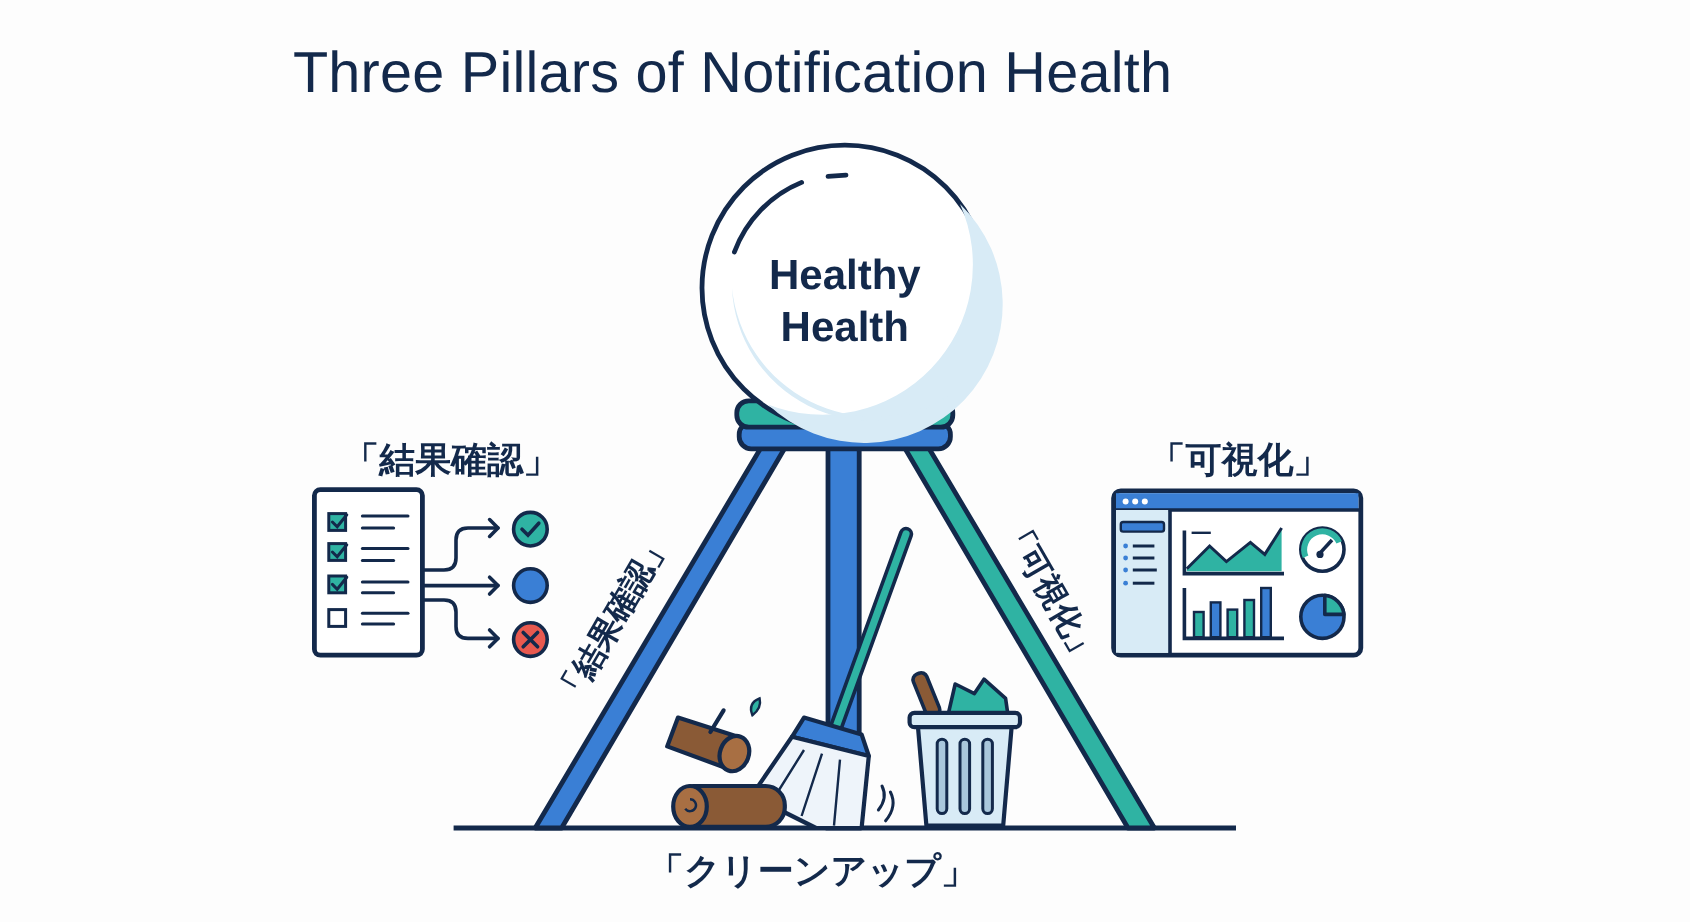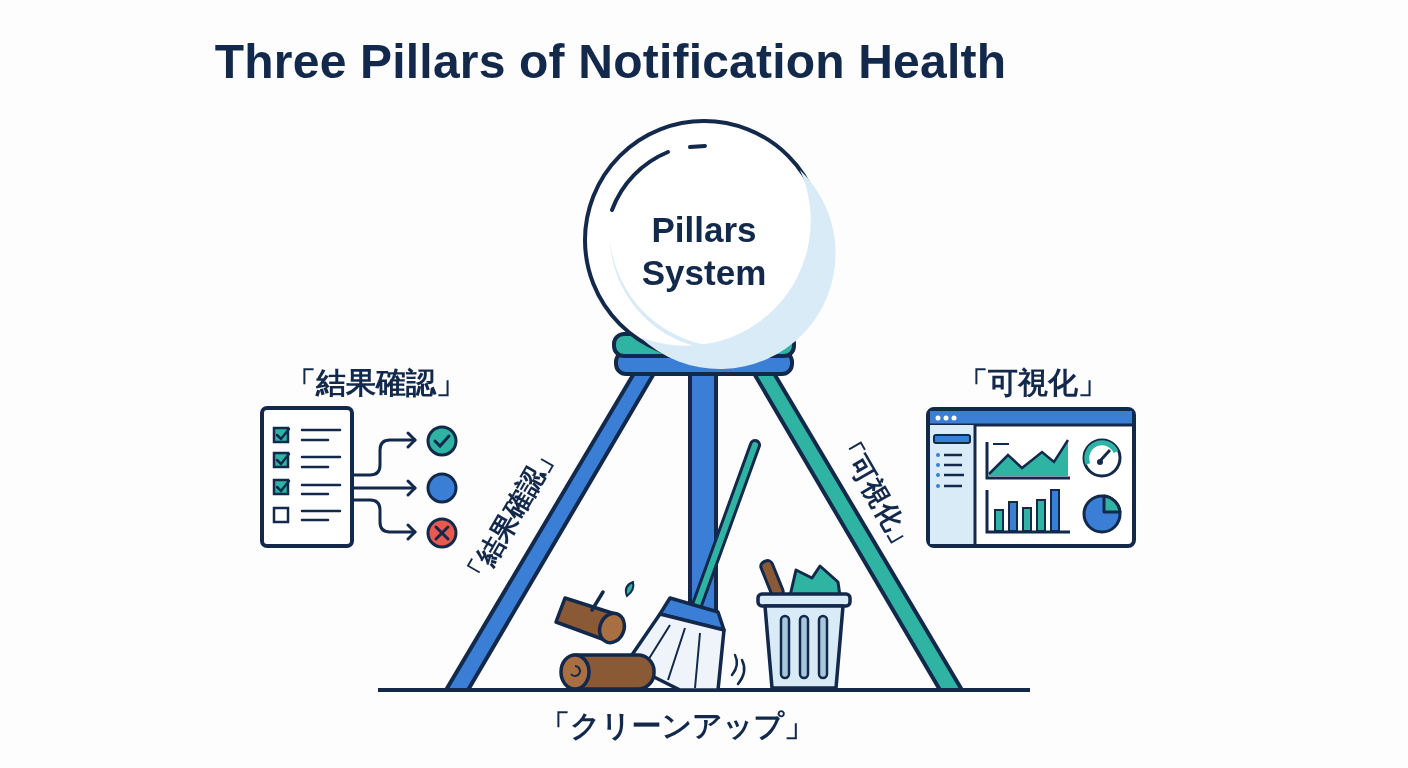--- a/index.html
+++ b/index.html
@@ -1,19 +1,19 @@
 <!DOCTYPE html>
 <html><head>
 <meta charset="utf-8">
 <style>
   html, body { margin:0; padding:0; background:#fdfdfd; }
   body { width:1408px; height:768px; position:relative; overflow:hidden;
          font-family:"Liberation Sans", "DejaVu Sans", sans-serif; color:#13294b; }
   .title { position:absolute; top:34px; left:0; width:1221px; text-align:center;
-           font-size:48px; font-weight:bold; color:#13294b; letter-spacing:0.2px; }
+           font-size:48px; font-weight:normal; color:#13294b; letter-spacing:0.2px; }
   .label { position:absolute; font-weight:bold; color:#13294b; font-size:30px;
            font-family:"DejaVu Sans", sans-serif; white-space:nowrap; }
   .leg-label { position:absolute; font-weight:bold; color:#13294b; font-size:27px;
            font-family:"DejaVu Sans", sans-serif; white-space:nowrap; transform-origin:center center; }
   .globe-text { position:absolute; width:240px; text-align:center; font-weight:bold;
            color:#13294b; font-size:35px; line-height:43px; }
   svg.art { position:absolute; left:0; top:0; }
 </style>
 </head>
 <body>
@@ -151,22 +151,22 @@
     <circle cx="1102" cy="458" r="18" fill="#ffffff" stroke="#13294b" stroke-width="3"></circle>
     <path d="M 1088 464 A 15 15 0 0 1 1116 452" fill="none" stroke="#2fb3a3" stroke-width="5"></path>
     <line x1="1099" y1="462" x2="1110" y2="450" stroke="#13294b" stroke-width="3"></line>
     <circle cx="1100" cy="462" r="3" fill="#13294b"></circle>
     <circle cx="1102" cy="514" r="18" fill="#3a7fd5" stroke="#13294b" stroke-width="3"></circle>
     <path d="M 1104 496 A 18 18 0 0 1 1120 512 L 1104 512 Z" fill="#2fb3a3" stroke="#13294b" stroke-width="3" stroke-linejoin="round"></path>
   </g>
 </svg>
 
 <div class="globe-text" style="left:584px; top:208px;">
-  <div>Pillars</div>
-  <div>System</div>
+  <div>Healthy</div>
+  <div>Health</div>
 </div>
 
 <div class="label" style="left:286px; top:363px;">「結果確認」</div>
 <div class="label" style="left:958px; top:363px;">「可視化」</div>
 <div class="label" style="left:540px; top:706px;">「クリーンアップ」</div>
 
 <div class="leg-label" style="left:430px; top:498px; transform:rotate(-60deg);">「結果確認」</div>
 <div class="leg-label" style="left:808px; top:475px; transform:rotate(60deg);">「可視化」</div>
 
 </body></html>

